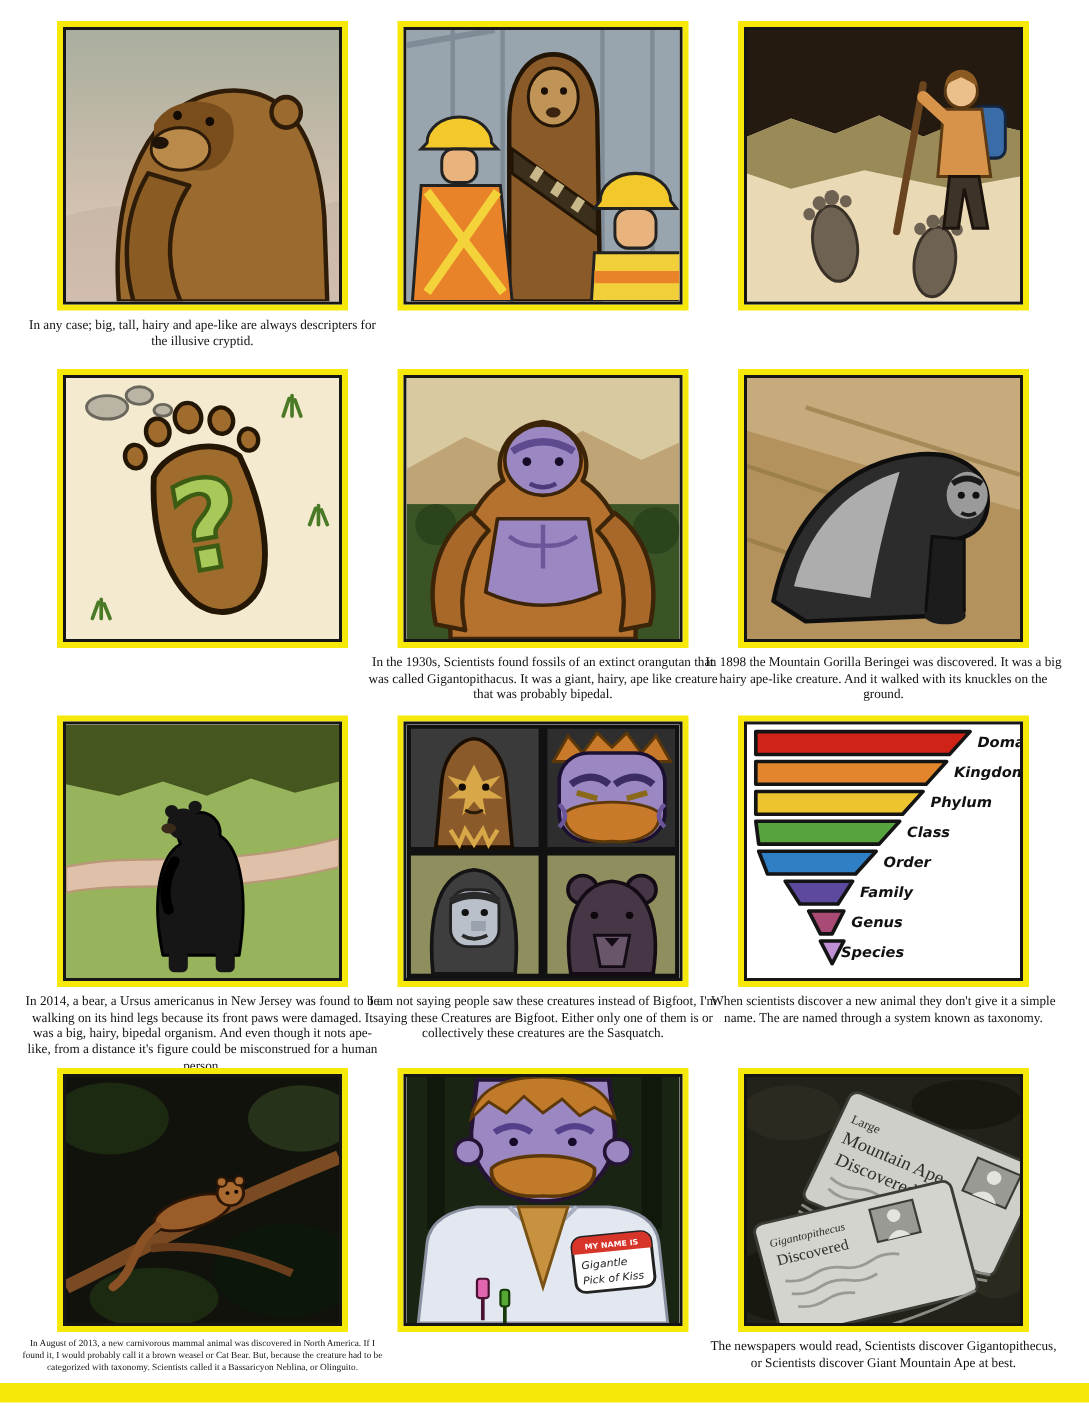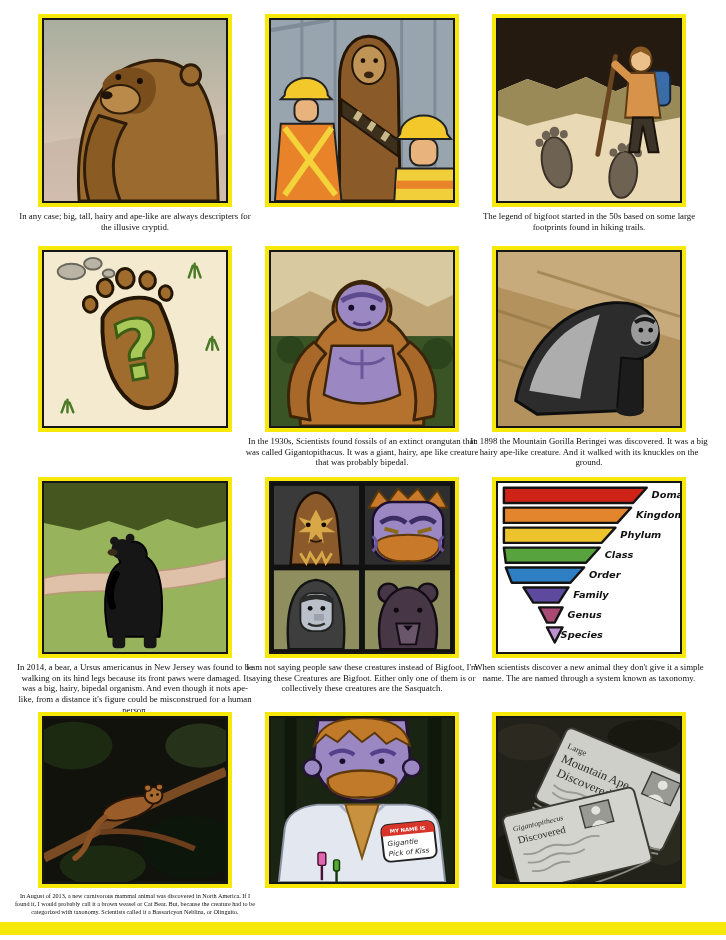--- a/index.html
+++ b/index.html
@@ -120,21 +120,20 @@
             <rect x="154" y="50" width="22" height="34" rx="6" fill="#3a6ca8" stroke="#14243c" stroke-width="2"></rect>
             <path d="M134,52 h26 l6,44 h-36 z" fill="#d8934a" stroke="#5c3a14" stroke-width="2"></path>
             <path d="M138,60 L120,44" stroke="#d8934a" stroke-width="8" stroke-linecap="round"></path>
             <circle cx="146" cy="40" r="11" fill="#ecc08a" stroke="#5c3a14" stroke-width="2"></circle>
             <path d="M135,37 a11,11 0 0 1 22,0 l-5,-3 -6,-3 -7,3 z" fill="#8a5a22"></path>
             <path d="M138,96 l-4,34 h10 l4,-26 6,26 h10 l-6,-34 z" fill="#3c3428" stroke="#1c140c" stroke-width="2"></path>
           </g>
         </svg>
       </div>
           </div>
-      <div class="caption">The legend of bigfoot started in the 50s based on some large footprints found in hiking trails.</div>
     </div>
   </div>
 
   <div class="row r2">
 
     <div class="cell">
       <div class="panel">
             <div class="art">
         <svg viewBox="0 0 186 178" preserveAspectRatio="none">
           <rect width="186" height="178" fill="#f4ead0"></rect>
@@ -420,18 +419,19 @@
               <text x="22" y="122" font-size="11">Discovered</text>
             </g>
             <rect x="92" y="98" width="30" height="24" fill="#9a9a94" stroke="#3c3c36" stroke-width="1.5"></rect>
             <circle cx="107" cy="106" r="4.6" fill="#e4e4de"></circle>
                   <path d="M99,122 q8,-10 16,0 z" fill="#e4e4de"></path>
             <path d="M24,134 q10,4 20,0 t20,0 t20,0 t20,0 M26,144 q10,4 20,0 t20,0 t20,0 M28,154 q10,4 20,0 t20,0" stroke="#9a9a94" stroke-width="2" fill="none"></path>
           </g>
         </svg>
       </div>
           </div>
+      <div class="caption">The newspapers would read, Scientists discover Gigantopithecus, or Scientists discover Giant Mountain Ape at best.</div>
     </div>
   </div>
 
 </div>
 <div class="bottom-bar"></div>
 </div>
 
 </body></html>

